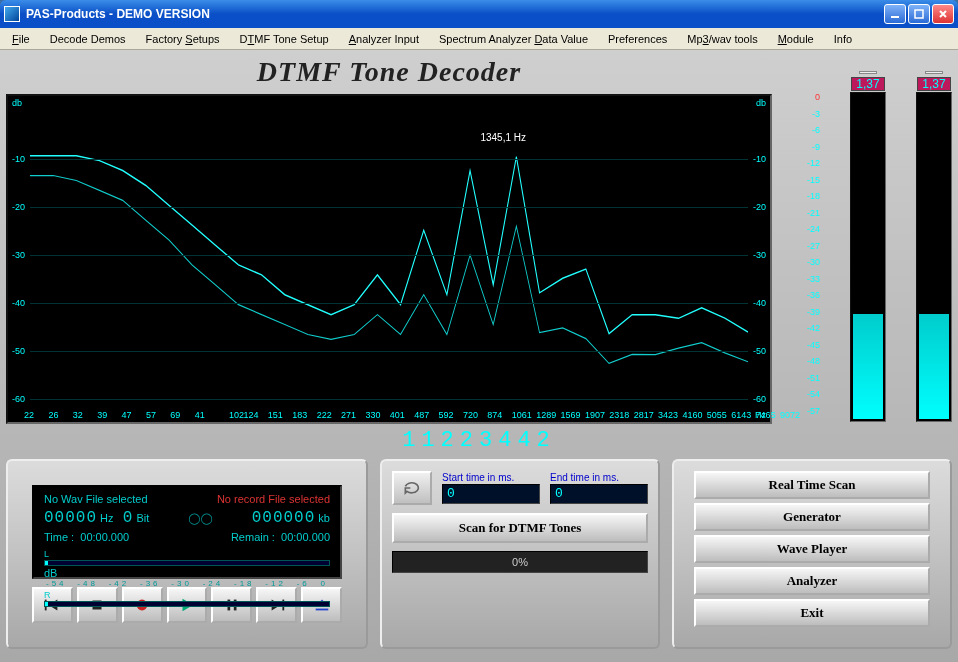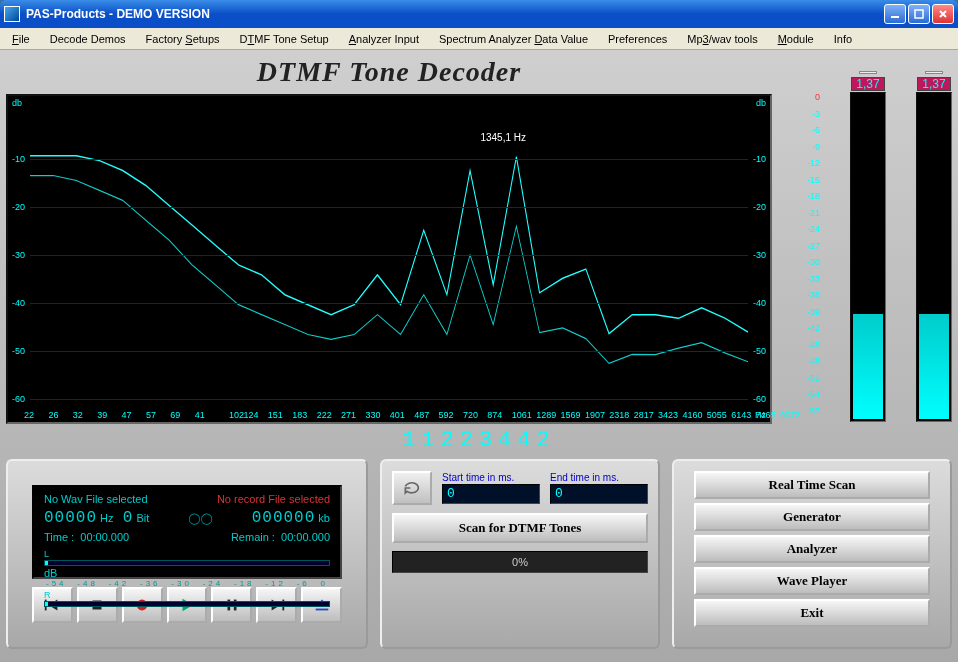--- a/index.html
+++ b/index.html
@@ -312,19 +312,19 @@
       </div>
       <button class="big-btn">Scan for DTMF Tones</button>
       <div class="progress-wrap">
           <span>0%</span>
         </div>
     </div>
 
     <div class="side-btns">
       <button class="side-btn">Real Time Scan</button>
       <button class="side-btn">Generator</button>
+      <button class="side-btn">Wave Player</button>
       <button class="side-btn">Analyzer</button>
-      <button class="side-btn">Wave Player</button>
       <button class="side-btn">Exit</button>
     </div>
 
   </div>
 </div>
 
 </body></html>

